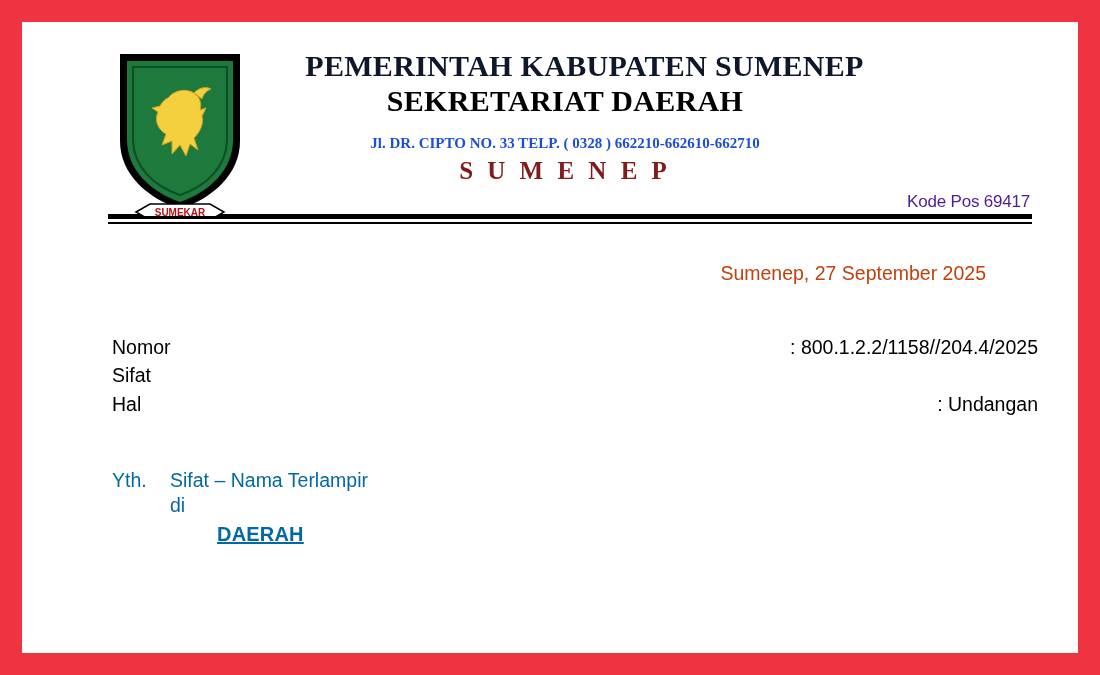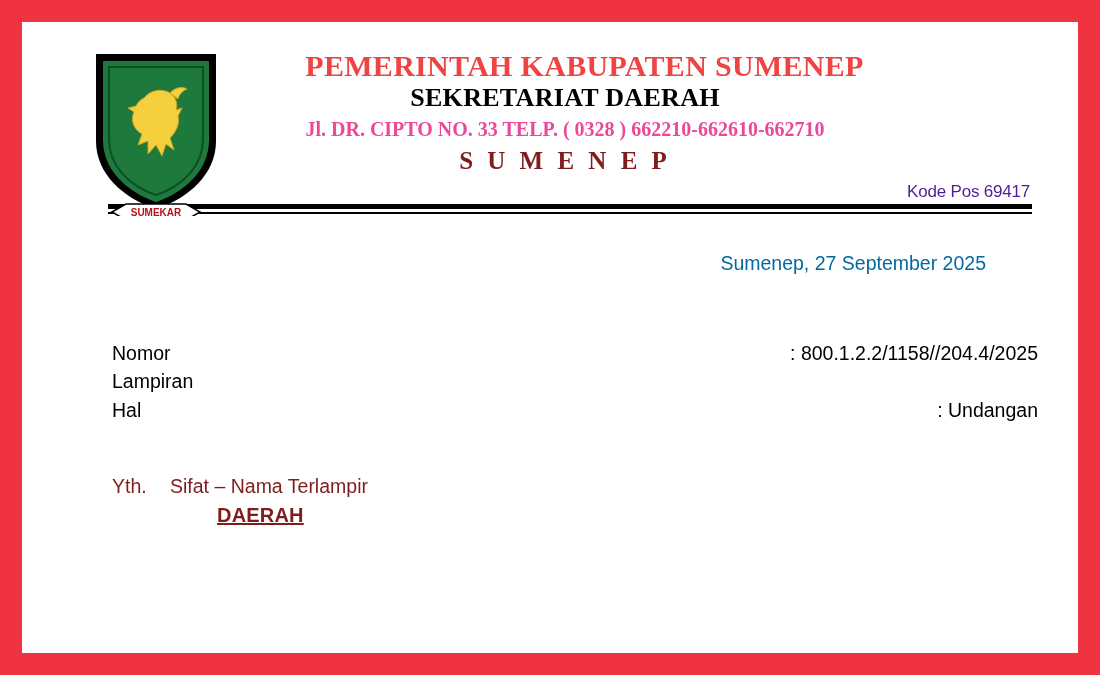--- a/index.html
+++ b/index.html
@@ -32,57 +32,57 @@
   
   .letterhead {
     position: relative;
     display: flex;
     align-items: flex-start;
     justify-content: center;
     padding-top: 8px;
   }
   .crest {
     position: absolute;
-    left: 24px;
+    left: 48px;
     top: 6px;
     width: 140px;
     height: 170px;
   }
   .head-text {
     text-align: center;
     padding-left: 40px;
     padding-right: 10px;
   }
   .head-line1 {
     font-family: "Liberation Serif", serif;
     font-weight: bold;
     font-size: 30px;
     letter-spacing: 0.3px;
     line-height: 1.18;
-    color: #ef4444;
+    color: #0f172a;
     white-space: nowrap;
     margin-left: 39px;
   }
   .head-line2 {
     font-family: "Liberation Serif", serif;
     font-weight: bold;
-    font-size: 26px;
+    font-size: 30px;
     letter-spacing: 0.3px;
     line-height: 1.18;
     color: #000;
     white-space: nowrap;
   }
   .head-line3 {
     font-family: "Liberation Serif", serif;
     font-weight: bold;
-    font-size: 20px;
+    font-size: 15px;
     line-height: 1.35;
-    color: #ec4899;
-    white-space: nowrap;
-    margin-top: 2px;
+    color: #1d4ed8;
+    white-space: nowrap;
+    margin-top: 14px;
   }
   .head-line4 {
     font-family: "Liberation Serif", serif;
     font-weight: bold;
     font-size: 25px;
     letter-spacing: 4px;
     line-height: 1.3;
     color: #7f1d1d;
     margin-top: 2px;
   }
@@ -109,26 +109,26 @@
   }
   .rule-thin {
     height: 2px;
     background: #000;
   }
 
   
   .date-line {
     text-align: right;
     font-size: 19.5px;
-    color: #0369a1;
+    color: #c2410c;
     margin-top: 38px;
     padding-right: 52px;
   }
   .meta {
-    margin-top: 64px;
+    margin-top: 48px;
     padding-left: 50px;
   }
   .meta-row {
     display: flex;
     font-size: 19.5px;
     line-height: 1.47;
     color: #000;
   }
   .meta-label {
     width: 140px;
@@ -136,21 +136,21 @@
   }
   .meta-value {
     flex: 1 1 auto;
     white-space: nowrap;
     text-align: right;
   }
   .addressee {
     margin-top: 50px;
     padding-left: 50px;
     font-size: 19.5px;
-    color: #7f1d1d;
+    color: #0369a1;
   }
   .addr-line1 {
     display: flex;
   }
   .addr-yth {
     width: 58px;
     flex: 0 0 58px;
   }
   .addr-di {
     padding-left: 58px;
@@ -215,32 +215,33 @@
     </div>
 
     <div class="date-line">Sumenep, 27 September 2025</div>
 
     <div class="meta">
       <div class="meta-row">
         <div class="meta-label">Nomor</div>
         <div class="meta-value">: 800.1.2.2/1158//204.4/2025</div>
       </div>
       <div class="meta-row">
-      </div>
-      <div class="meta-row">
-        <div class="meta-label">Lampiran</div>
+        <div class="meta-label">Sifat</div>
+      </div>
+      <div class="meta-row">
       </div>
       <div class="meta-row">
         <div class="meta-label">Hal</div>
         <div class="meta-value">: Undangan</div>
       </div>
     </div>
 
     <div class="addressee">
       <div class="addr-line1">
         <div class="addr-yth">Yth.</div>
         <div>Sifat – Nama Terlampir</div>
       </div>
+      <div class="addr-di">di</div>
       <div class="addr-city">DAERAH</div>
     </div>
 
   </div>
 </div>
 
 </body></html>

